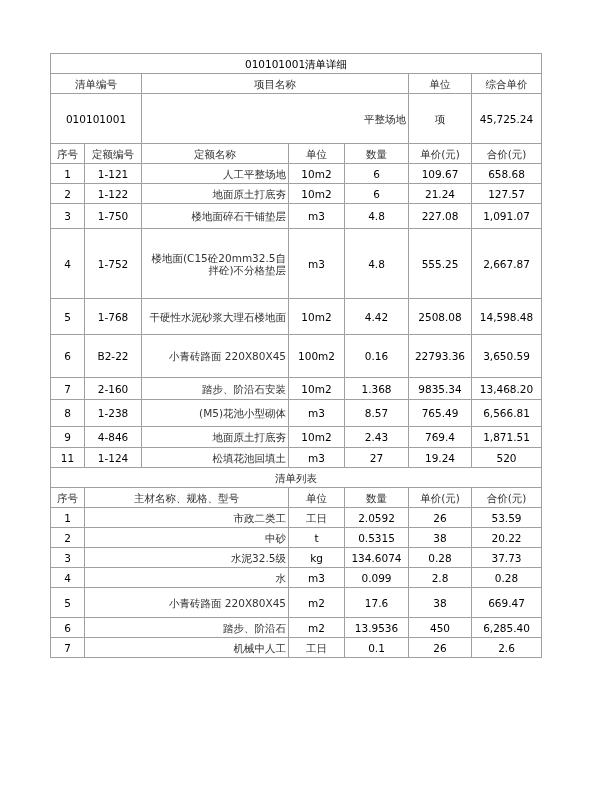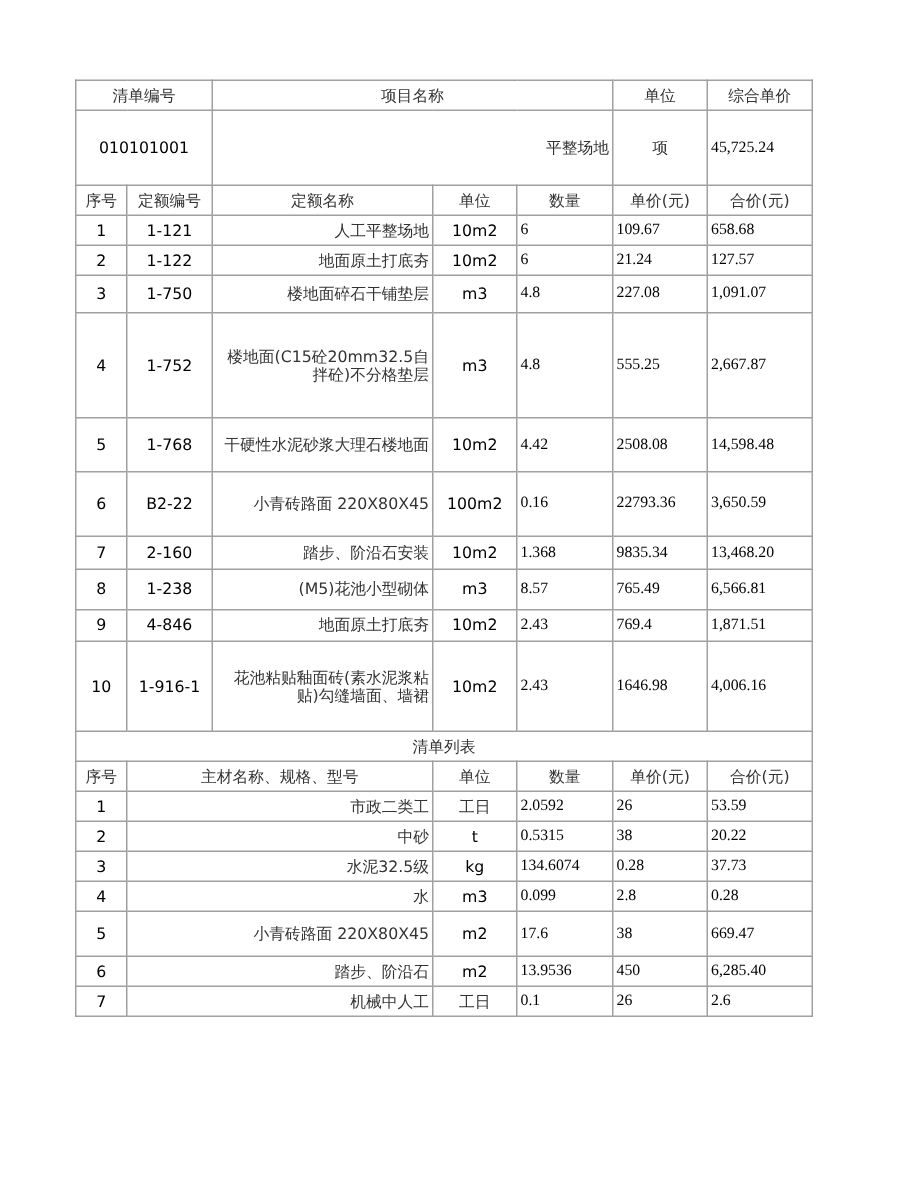--- a/index.html
+++ b/index.html
@@ -7,39 +7,42 @@
   table.grid {
     position:absolute; left:50px; top:53px; width:491px;
     border-collapse:collapse; table-layout:fixed;
     font-size:10.5px;
   }
   table.grid td {
     border:1px solid #a0a0a0; padding:0 2px; overflow:hidden;
     vertical-align:middle; line-height:12px;
   }
   .c { text-align:center; }
-  .r { text-align:left;font-family:Liberation Serif, serif; }
+  .r { text-align:center; }
   .l { text-align:right; }
   .cn { color:#333; }
 </style>
 </head>
 <body>
 
 <table class="grid">
   <colgroup>
     <col style="width:34px">
     <col style="width:57px">
     <col style="width:147px">
     <col style="width:56px">
     <col style="width:64px">
     <col style="width:63px">
     <col style="width:70px">
   </colgroup>
 
   <tbody>
+      <tr style="height:20px">
+    <td colspan="7" class="c">010101001清单详细</td>
+  </tr>
 
   <tr style="height:20px">
     <td colspan="2" class="c cn">清单编号</td>
     <td colspan="3" class="c cn">项目名称</td>
     <td class="c cn">单位</td>
     <td class="c cn">综合单价</td>
   </tr>
 
   <tr style="height:50px">
     <td colspan="2" class="c">010101001</td>
@@ -133,28 +136,28 @@
   </tr>
   <tr style="height:21px">
     <td class="c">9</td>
     <td class="c">4-846</td>
     <td class="l cn">地面原土打底夯</td>
     <td class="c">10m2</td>
     <td class="r">2.43</td>
     <td class="r">769.4</td>
     <td class="r">1,871.51</td>
   </tr>
-  <tr style="height:60px">
-    <td class="c">10</td>
-    <td class="c">1-916-1</td>
-    <td class="l cn">花池粘贴釉面砖(素水泥浆粘贴)勾缝墙面、墙裙</td>
-    <td class="c">10m2</td>
-    <td class="r">2.43</td>
-    <td class="r">1646.98</td>
-    <td class="r">4,006.16</td>
+  <tr style="height:20px">
+    <td class="c">11</td>
+    <td class="c">1-124</td>
+    <td class="l cn">松填花池回填土</td>
+    <td class="c">m3</td>
+    <td class="r">27</td>
+    <td class="r">19.24</td>
+    <td class="r">520</td>
   </tr>
 
   <tr style="height:20px">
     <td colspan="7" class="c cn">清单列表</td>
   </tr>
   <tr style="height:20px">
     <td class="c cn">序号</td>
     <td colspan="2" class="c cn">主材名称、规格、型号</td>
     <td class="c cn">单位</td>
     <td class="c cn">数量</td>

